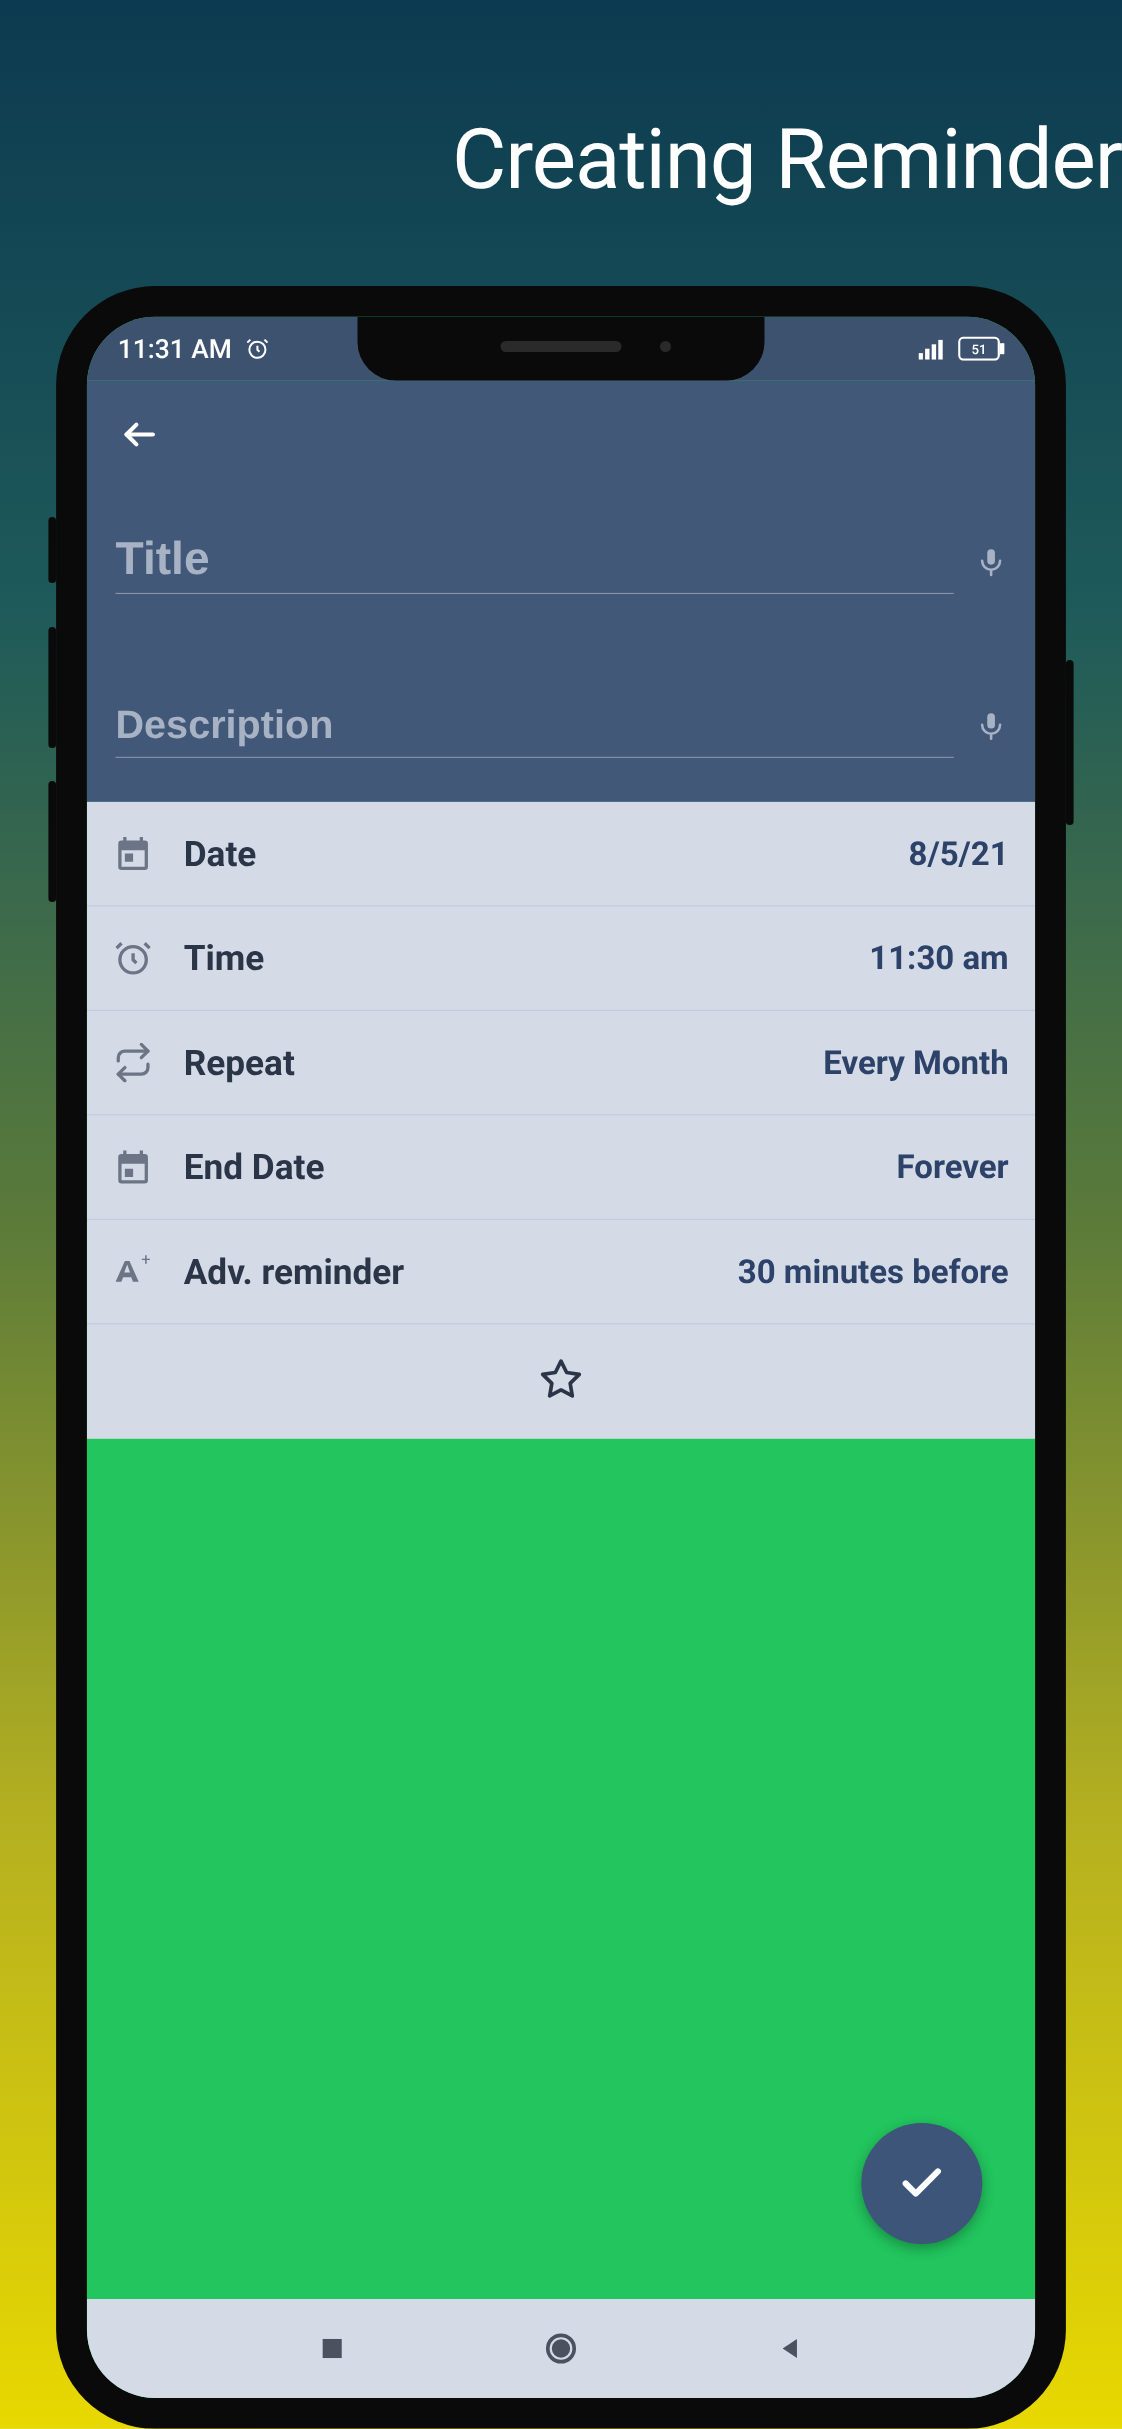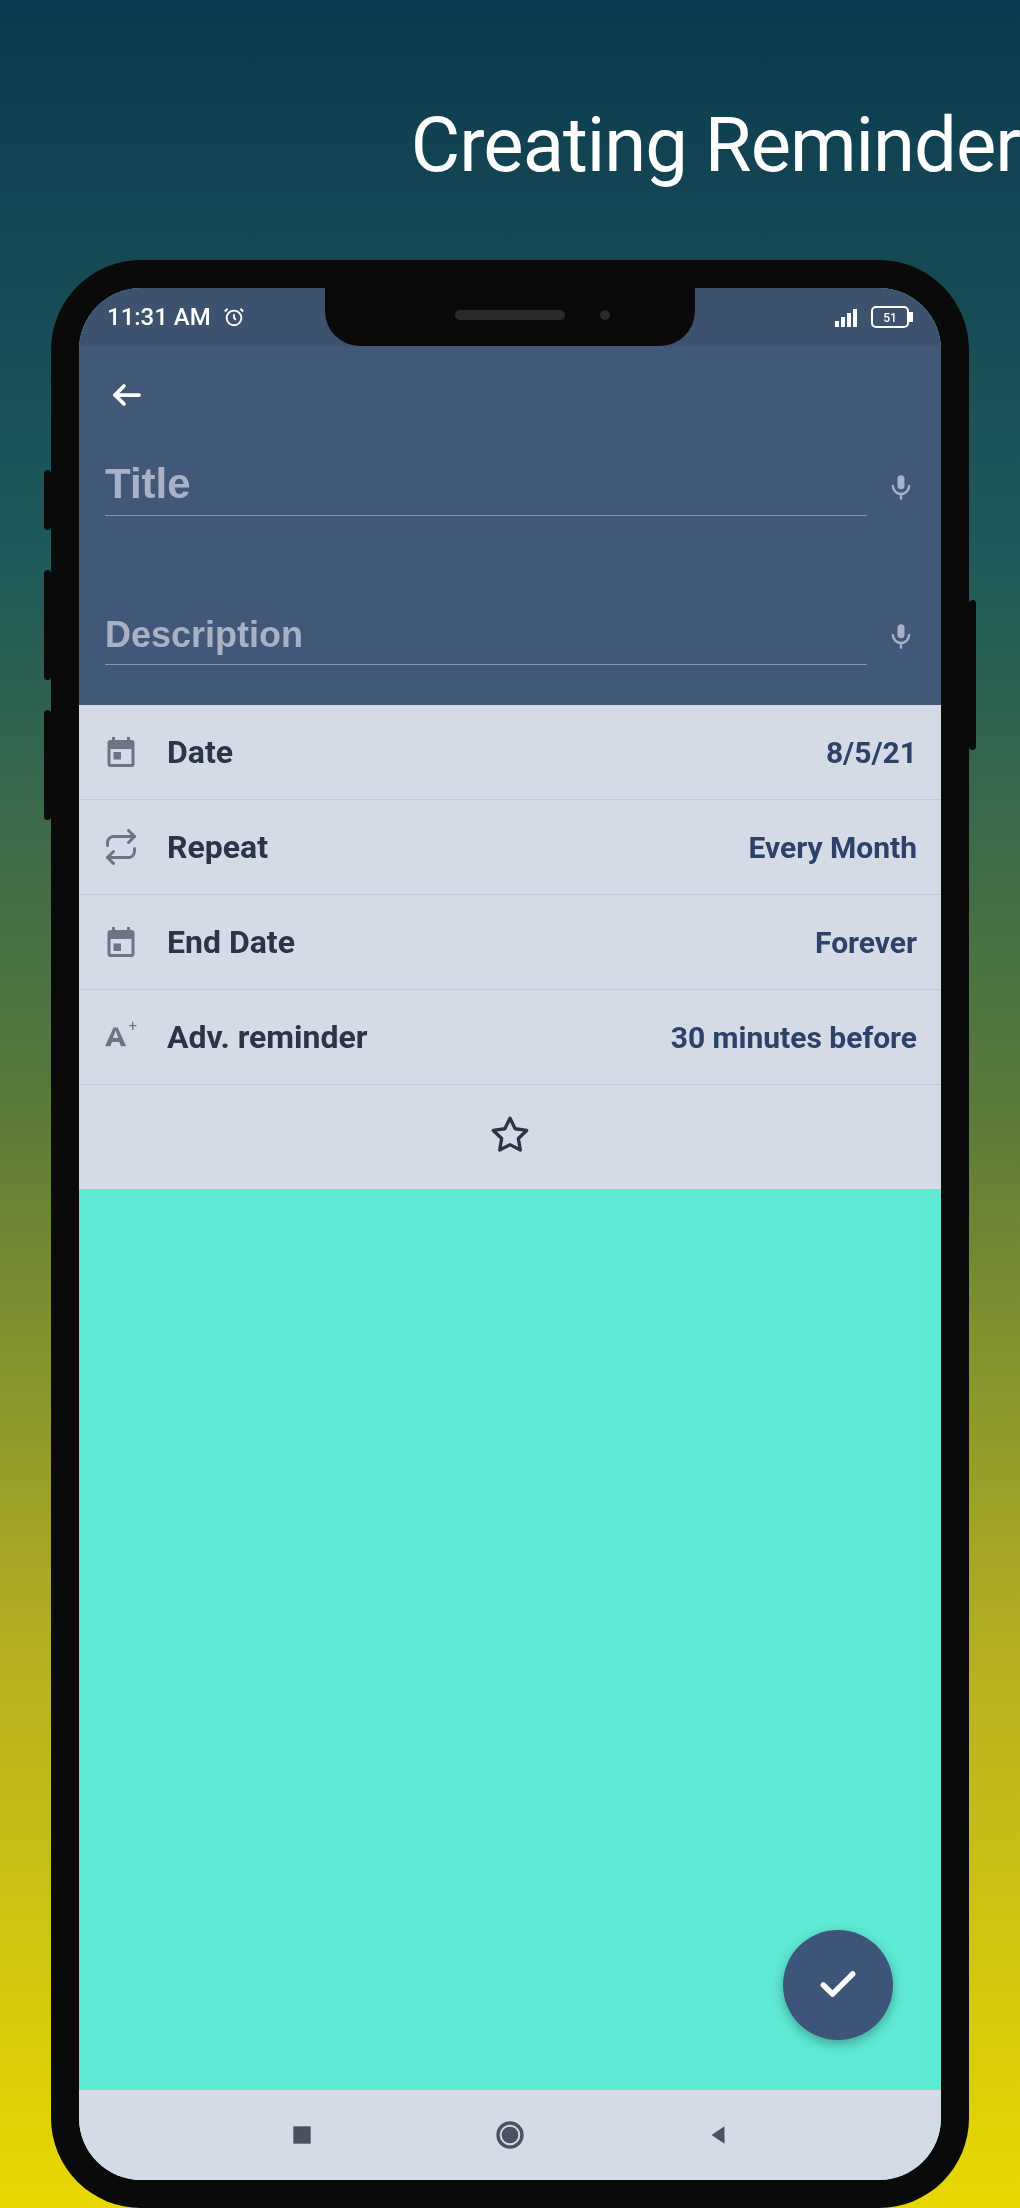--- a/index.html
+++ b/index.html
@@ -30,21 +30,21 @@
   top: 260px;
   width: 918px;
   height: 1948px;
   background: #0a0a0a;
   border-radius: 90px;
   padding: 28px;
 }
 .phone-screen {
   width: 100%;
   height: 100%;
-  background: #5eead4;
+  background: #22c55e;
   border-radius: 62px;
   overflow: hidden;
   position: relative;
 }
 .notch {
   position: absolute;
   top: 0;
   left: 50%;
   transform: translateX(-50%);
   width: 370px;
@@ -99,21 +99,21 @@
   background: #425879;
   padding: 20px 26px 40px 26px;
 }
 .back-arrow {
   color: #fff;
   font-size: 40px;
   padding: 10px 4px;
   display: inline-block;
 }
 .input-section {
-  margin-top: 24px;
+  margin-top: 48px;
 }
 .input-row {
   display: flex;
   align-items: center;
   gap: 20px;
 }
 .input-row + .input-row {
   margin-top: 90px;
 }
 .text-input {
@@ -281,20 +281,28 @@
     <div class="settings-list">
 
       <div class="setting-row">
         <svg class="setting-icon" viewBox="0 0 24 24" fill="currentColor">
             <path d="M19 4h-1V2h-2v2H8V2H6v2H5a2 2 0 00-2 2v14a2 2 0 002 2h14a2 2 0 002-2V6a2 2 0 00-2-2zm0 16H5V10h14v10zM7 12h5v5H7z"></path>
           </svg>
         <span class="setting-label">Date</span>
         <span class="setting-value">8/5/21</span>
       </div>
 
+      <div class="setting-row">
+        <svg class="setting-icon" viewBox="0 0 24 24" fill="none" stroke="currentColor" stroke-width="2">
+            <circle cx="12" cy="13" r="8"></circle>
+            <path d="M12 9v4l2 2M5 3L2 6M22 6l-3-3"></path>
+          </svg>
+        <span class="setting-label">Time</span>
+        <span class="setting-value">11:30 am</span>
+      </div>
 
       <div class="setting-row">
         <svg class="setting-icon" viewBox="0 0 24 24" fill="none" stroke="currentColor" stroke-width="2" stroke-linecap="round" stroke-linejoin="round">
             <polyline points="17 1 21 5 17 9"></polyline>
             <path d="M3 11V9a4 4 0 014-4h14"></path>
             <polyline points="7 23 3 19 7 15"></polyline>
             <path d="M21 13v2a4 4 0 01-4 4H3"></path>
           </svg>
         <span class="setting-label">Repeat</span>
         <span class="setting-value">Every Month</span>

